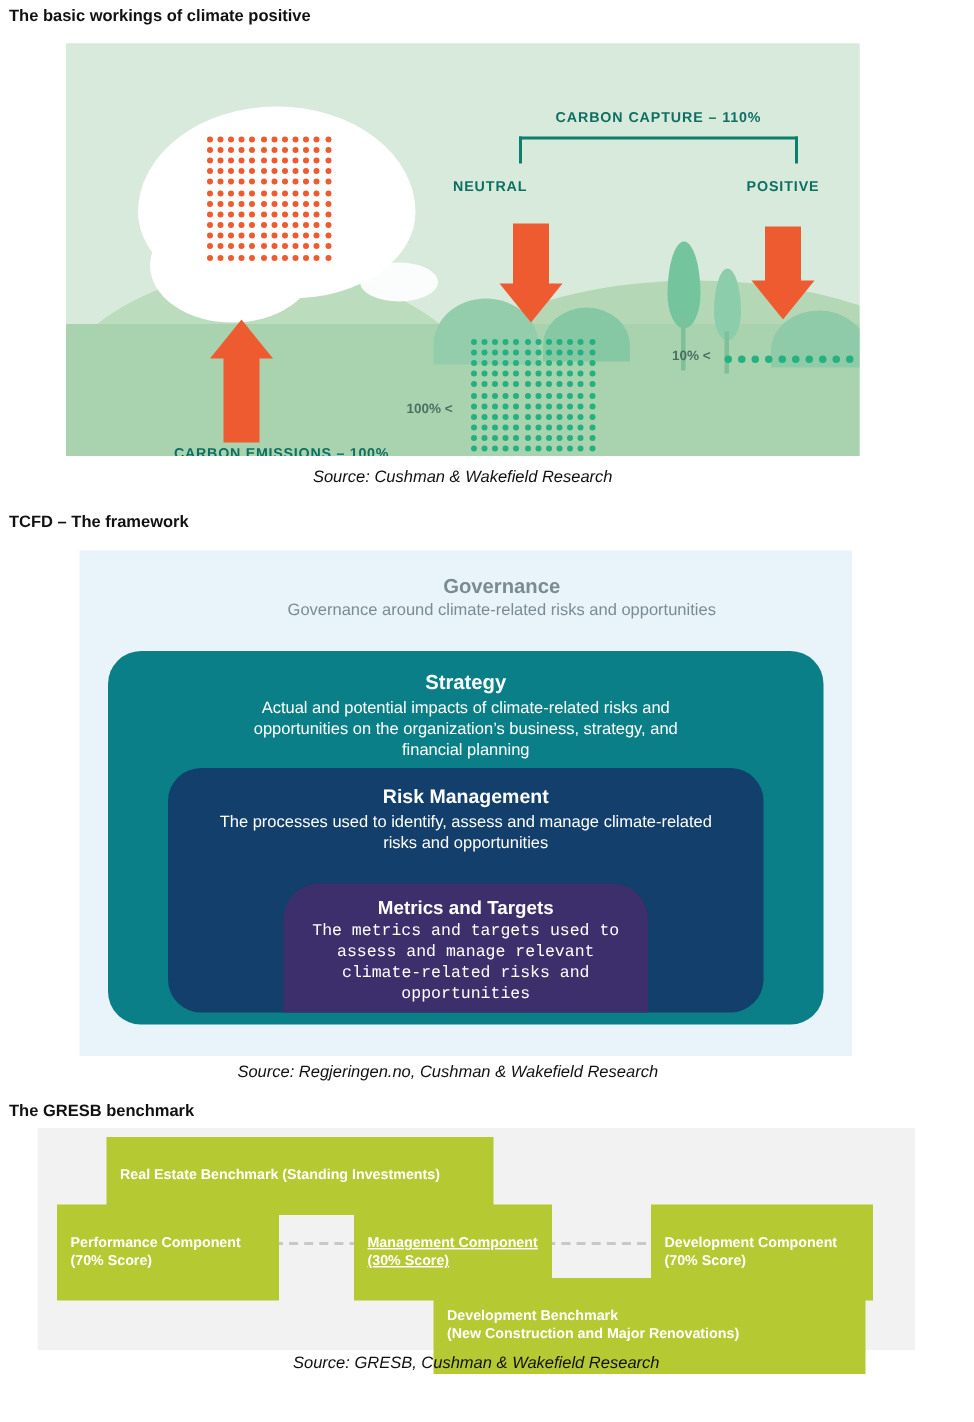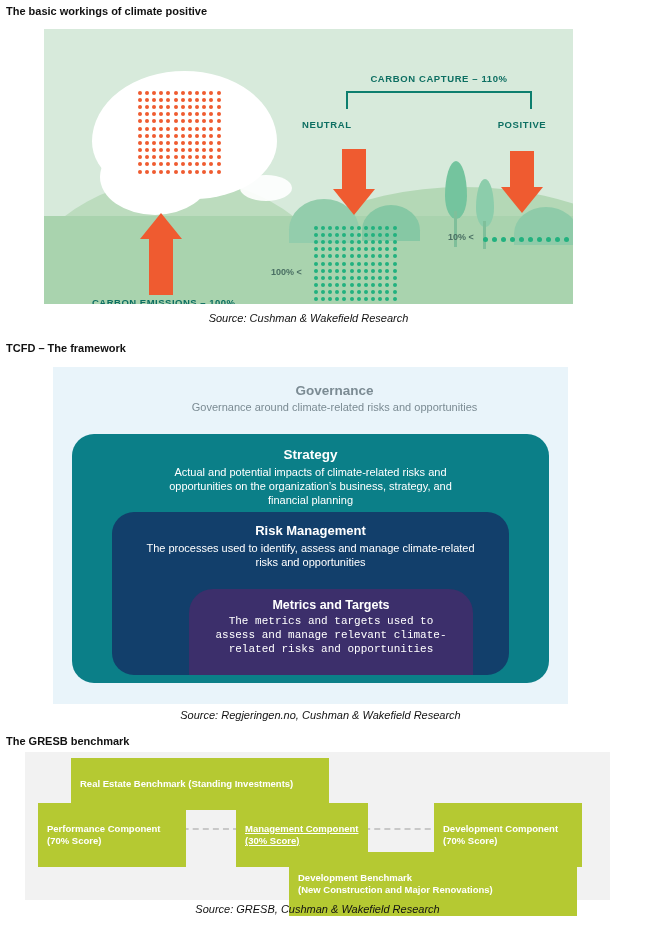--- a/index.html
+++ b/index.html
@@ -126,21 +126,21 @@
     position: absolute; left: 258px; top: 90px; width: 106px;
     text-align: left;
     font-size: 9.5px; font-weight: bold; letter-spacing: .6px; color: #0d6f62;
   }
   #lbl-positive {
     position: absolute; left: 423px; top: 90px; width: 110px;
     text-align: center;
     font-size: 9.5px; font-weight: bold; letter-spacing: .6px; color: #0d6f62;
   }
   #lbl-emissions {
-    position: absolute; left: 48px; top: 268px;
+    position: absolute; left: 72px; top: 268px;
     font-size: 9.5px; font-weight: bold; letter-spacing: .5px; color: #0d6f62; text-decoration: underline;
   }
   #lbl-100 {
     position: absolute; left: 227px; top: 238px;
     font-size: 9px; font-weight: bold; color: #4a6f63;
   }
   #lbl-10 {
     position: absolute; left: 404px; top: 203px;
     font-size: 9px; font-weight: bold; color: #4a6f63;
   }
@@ -191,29 +191,29 @@
   #risk-box {
     position: absolute; left: 59px; top: 145px; width: 397px; height: 163px;
     background: #123f6b;
     border-radius: 22px;
     color: #ffffff;
     text-align: center;
   }
   #risk-box .h { font-size: 13px; font-weight: bold; margin-top: 11px; }
   #risk-box .d { font-size: 11px; line-height: 14px; margin-top: 3px; padding: 0 32px; }
   #metrics-box {
-    position: absolute; left: 136px; top: 222px; width: 284px; height: 86px;
+    position: absolute; left: 136px; top: 222px; width: 243px; height: 86px;
     background: #3c2f6b;
     border-radius: 24px 24px 0 0;
     color: #ffffff;
     text-align: center;
   }
   #metrics-box .h { font-size: 12.5px; font-weight: bold; margin-top: 9px; }
   #metrics-box .d { font-size: 11px; line-height: 14px; margin-top: 2px; padding: 0 18px; font-family: Liberation Mono, monospace; }
-  #cap2 { position: absolute; left: 63px; top: 709px; width: 515px; font-style: italic; }
+  #cap2 { position: absolute; left: 41px; top: 709px; width: 515px; font-style: italic; }
 
   
   #sec3-title { position: absolute; left: 6px; top: 735px; }
   #fig3 {
     position: absolute;
     left: 25px; top: 752px;
     width: 585px; height: 148px;
     background: #f2f2f2;
   }
   .gbox {

